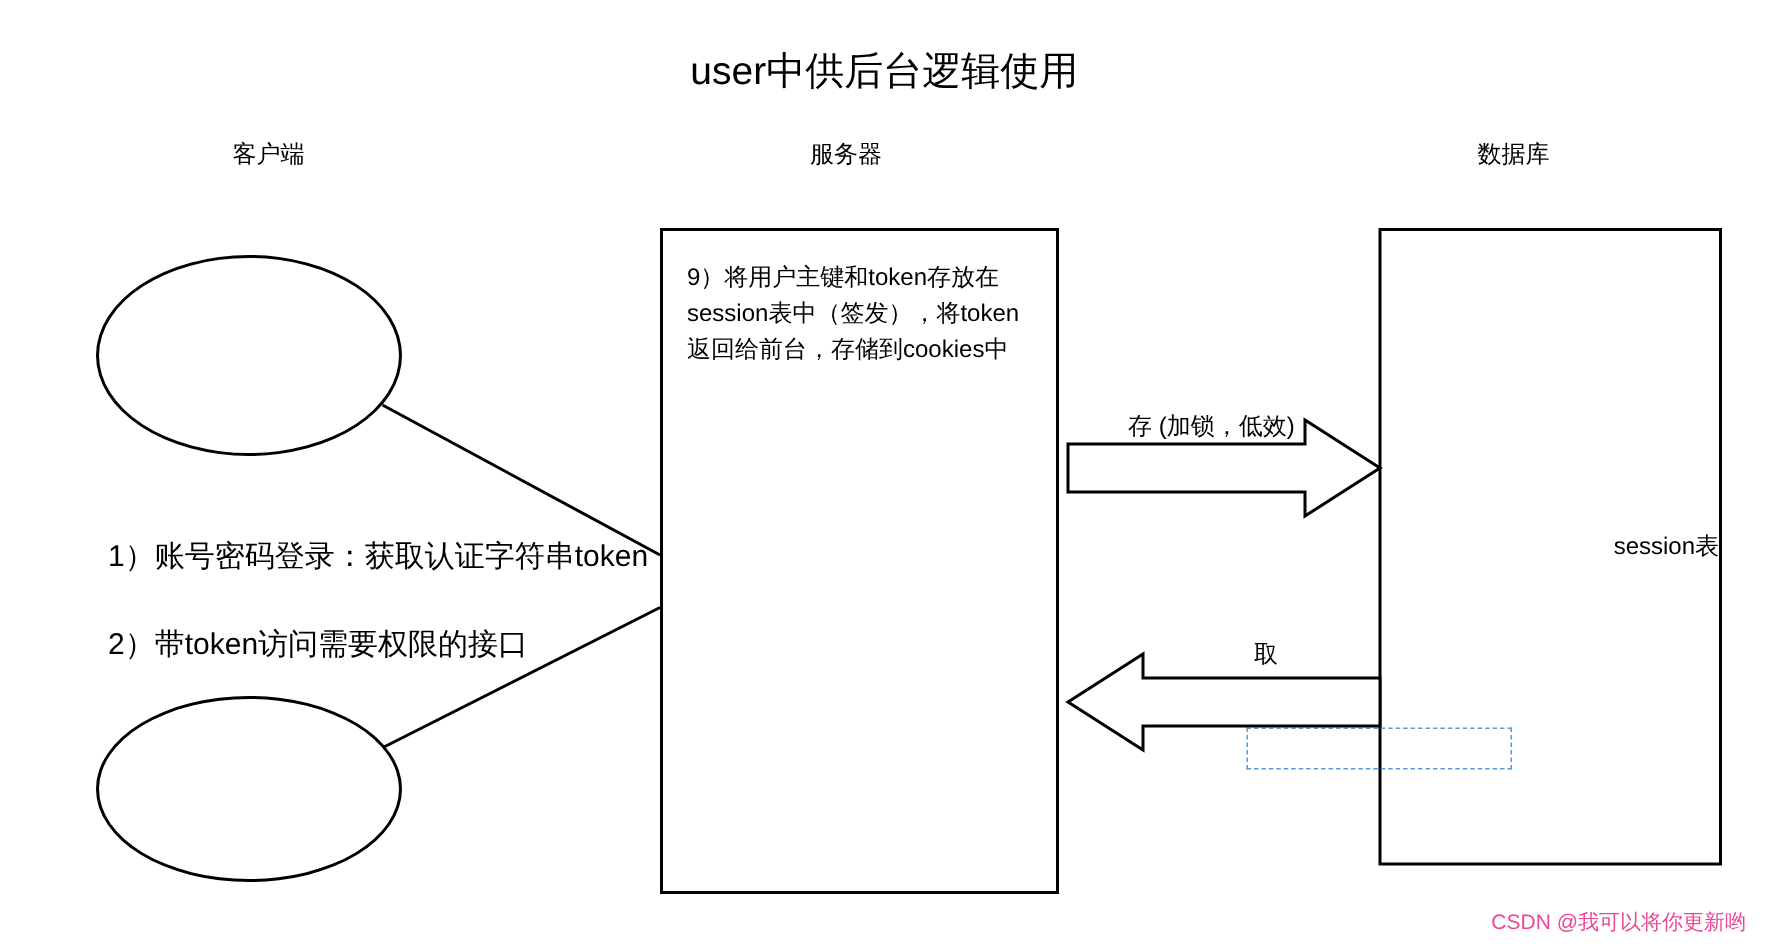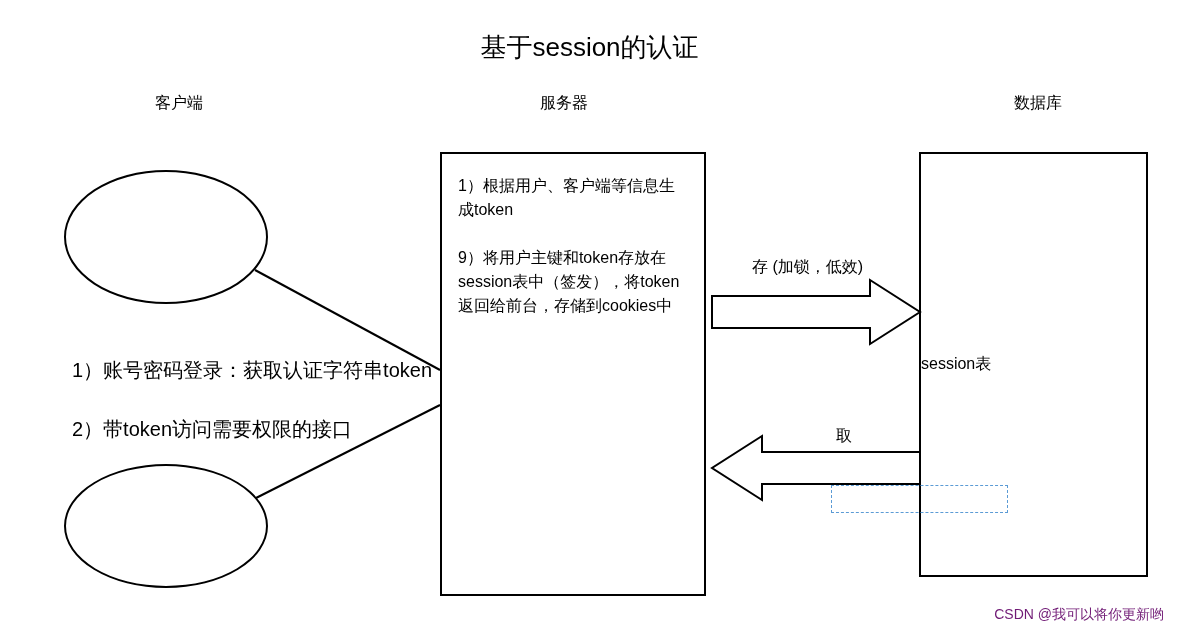--- a/index.html
+++ b/index.html
@@ -35,76 +35,75 @@
       border: 2px solid #000;
       padding: 20px 16px;
       font-size: 16px;
       line-height: 1.5;
     }
     .db-box {
       position: absolute;
       border: 2px solid #000;
       display: flex;
       align-items: center;
-      justify-content: flex-start;
+      justify-content: flex-end;
       font-size: 16px;
     }
     .text-block {
       position: absolute;
       font-size: 20px;
       margin-left: 36px;
     }
     .arrow-label {
       position: absolute;
       font-size: 16px;
     }
     .dashed-box {
       position: absolute;
       border: 1px dashed #5b9bd5;
     }
     .watermark {
       position: absolute;
-      color: #701a75;
+      color: #ec4899;
       font-size: 14px;
       text-align: center;
     }
     svg.overlay {
       position: absolute;
       top: 0;
       left: 0;
       width: 1179px;
       height: 634px;
       pointer-events: none;
     }
   </style>
 </head>
 <body>
 
-<div class="title">基于session的认证</div>
+<div class="title">user中供后台逻辑使用</div>
 
 <div class="col-header" style="left:155px;">客户端</div>
 <div class="col-header" style="left:540px;">服务器</div>
-<div class="col-header" style="left:985px;margin-left:29px;">数据库</div>
+<div class="col-header" style="left:985px;">数据库</div>
 
 <div class="ellipse" style="left:64px;top:170px;width:200px;height:130px;"></div>
 <div class="ellipse" style="left:64px;top:464px;width:200px;height:120px;"></div>
 
 <div class="text-block" style="left:36px;top:357px;">1）账号密码登录：获取认证字符串token</div>
 <div class="text-block" style="left:36px;top:416px;">2）带token访问需要权限的接口</div>
 
 <div class="server-box" style="left:440px;top:152px;width:230px;height:400px;">
-  <div style="margin-bottom:24px;">1）根据用户、客户端等信息生成token</div>
   <div style="margin-bottom:24px;">9）将用户主键和token存放在session表中（签发），将token返回给前台，存储到cookies中</div>
 </div>
 
 <div class="db-box" style="left:919px;top:152px;width:225px;height:421px;">
   <span>session表</span>
 </div>
 
-<div class="arrow-label" style="left:752px;top:257px;">存 (加锁，低效)</div>
+<div class="arrow-label" style="left:752px;top:274px;">存 (加锁，低效)</div>
 <div class="arrow-label" style="left:836px;top:426px;">取</div>
 
 <div class="dashed-box" style="left:831px;top:485px;width:175px;height:26px;"></div>
 
 <div class="watermark" style="right:15px;bottom:10px;">CSDN @我可以将你更新哟</div>
 
 <svg class="overlay">
 
   <line x1="255" y1="270" x2="440" y2="370" stroke="#000" stroke-width="2"></line>
   <line x1="256" y1="498" x2="440" y2="405" stroke="#000" stroke-width="2"></line>

